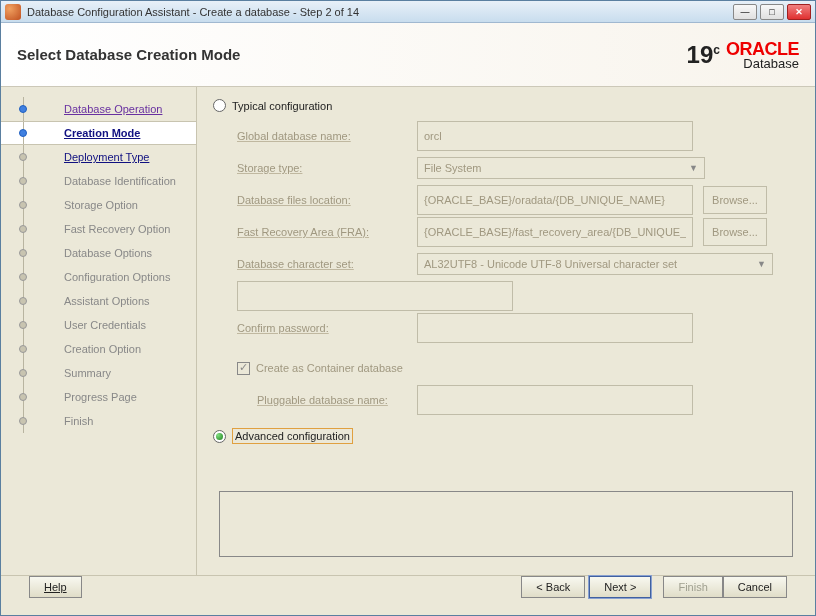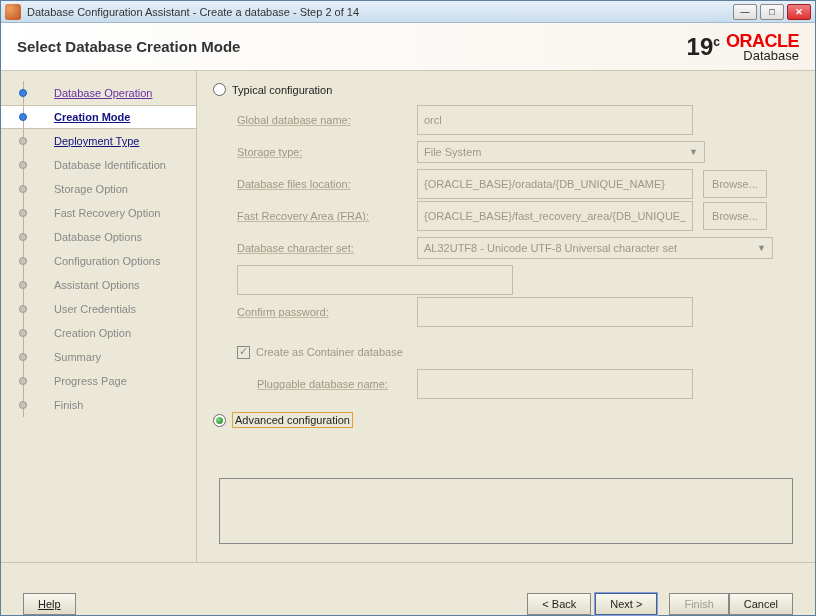--- a/index.html
+++ b/index.html
@@ -4,34 +4,34 @@
 <style>
 * { box-sizing: border-box; margin: 0; padding: 0; }
 body { font-family: Tahoma, Arial, sans-serif; font-size: 11px; background: #fff; }
 .window { width: 816px; height: 616px; border: 1px solid #5a7fa0; background: linear-gradient(to bottom, #d4e4f0 0%, #c8ddee 100%); display: flex; flex-direction: column; }
 .titlebar { height: 22px; background: linear-gradient(to bottom, #e8f0f8, #c8ddee); display: flex; align-items: center; padding: 0 4px; border-bottom: 1px solid #a0b8d0; }
 .titlebar .icon { width: 16px; height: 16px; margin-right: 6px; background: radial-gradient(circle at 30% 30%, #f0a060, #c05020); border-radius: 3px; }
 .titlebar .title { flex: 1; color: #333; font-size: 11px; }
 .winbtns { display: flex; gap: 3px; }
 .winbtn { width: 24px; height: 16px; border: 1px solid #888; background: linear-gradient(#f8f8f8,#e0e0e0); border-radius: 2px; font-size: 9px; display:flex; align-items:center; justify-content:center; }
 .winbtn.close { background: linear-gradient(#f08080,#e03030); border-color:#a02020; color:#fff; font-weight:bold; }
-.header { height: 48px; background: linear-gradient(to right, #fff 0%, #f8f4ec 100%); display:flex; align-items:center; padding: 0 16px; border-bottom: 1px solid #ccc8b8; }
+.header { height: 64px; background: linear-gradient(to right, #fff 0%, #f8f4ec 100%); display:flex; align-items:center; padding: 0 16px; border-bottom: 1px solid #ccc8b8; }
 .header-title { font-size: 15px; font-weight: bold; color: #333; flex:1; }
 .oracle { display:flex; align-items:center; gap:6px; }
 .oracle-ver { font-size: 24px; font-weight: bold; color:#222; }
 .oracle-ver sup { font-size: 12px; }
 .oracle-txt { font-size: 18px; font-weight: bold; color: #e00; letter-spacing: -0.5px; }
 .oracle-sub { font-size: 13px; color: #222; text-align: right; margin-top:-4px; }
 .content { flex:1; display:flex; background: #ebe8d8; overflow:hidden; }
 .sidebar { width: 196px; border-right: 1px solid #c8c4b0; padding: 10px 0; }
 .step { display:flex; align-items:center; height: 24px; padding-left: 18px; position:relative; }
 .step::before { content:''; position:absolute; left:22px; top:0; bottom:0; width:1px; background:#b8b4a0; z-index:0; }
 .step-bullet { width:8px; height:8px; border-radius:50%; background:#c8c4b0; border:1px solid #999; z-index:1; flex-shrink:0; }
 .step.done .step-bullet, .step.active .step-bullet { background:#4080e0; border-color:#2060c0; }
-.step-label { margin-left: 14px; color:#888;padding-left:13px; }
+.step-label { margin-left: 24px; color:#888;padding-left:13px; }
 .step.done .step-label { color: #6830a0; text-decoration: underline; }
 .step.active { background:#fff; border-top:1px solid #c8c4b0; border-bottom:1px solid #c8c4b0; }
 .step.active .step-label { color: #101080; font-weight: bold; text-decoration: underline; }
 .step.link .step-label { color: #101080; text-decoration: underline; }
 .main { flex:1; padding: 12px 16px; display:flex; flex-direction:column; }
 .radio-row { display:flex; align-items:center; margin-bottom: 8px; }
 .radio { width:13px; height:13px; border-radius:50%; border:1px solid #666; background:#fff; margin-right:6px; position:relative; flex-shrink:0; }
 .radio.selected::after { content:''; position:absolute; width:7px; height:7px; border-radius:50%; background:radial-gradient(circle at 30% 30%, #80e080, #208020); top:2px; left:2px; }
 .radio-label { color:#222; }
 .form-rows { margin-left: 24px; }
@@ -39,21 +39,21 @@
 .form-label { width: 180px; color:#a09880; }
 .form-label.u { text-decoration: underline; text-decoration-color: #c0b8a0; }
 .input { width: 276px; height: 30px; border:1px solid #c0bca8; background:#ebe8d8; padding: 0 6px; color:#a09880; font-size:11px; }
 .select { width: 288px; height: 22px; border:1px solid #c0bca8; background:#ebe8d8; padding: 0 6px; color:#a09880; font-size:11px; display:flex; align-items:center; justify-content:space-between; }
 .select .arrow { font-size:9px; color:#888; }
 .browse { margin-left: 10px; width:64px; height:28px; border:1px solid #c0bca8; background:#ebe8d8; color:#a09880; font-size:11px; }
 .checkbox { width:13px; height:13px; border:1px solid #888; background:#ebe8d8; margin-right:6px; position:relative; flex-shrink:0; }
 .checkbox.checked::after { content:'✓'; position:absolute; top:-2px; left:1px; color:#888; font-size:11px; }
 .selected-highlight { border:1px solid #e0a040; padding: 1px 2px; }
 .msg-area { height: 66px; border:1px solid #888; background:#ebe8d8; margin: 6px 6px; }
-.footer { height: 53px; display:flex; align-items:flex-end; padding: 0 22px; border-top:1px solid #c8c4b0; background:#ebe8d8; }
+.footer { height: 40px; display:flex; align-items:flex-start; padding: 0 28px; border-top:1px solid #c8c4b0; background:#ebe8d8; }
 .btn { height: 22px; padding: 0 14px; border:1px solid #888; background:linear-gradient(#f8f8f0,#e0ddc8); font-size:11px; color:#222; cursor:pointer; }
 .btn.disabled { color:#a0a090; }
 .btn.primary { border:1px solid #4060a0; outline:1px solid #88a0d0; }
 .spacer { flex:1; }
 .u { text-decoration: underline; }
 </style>
 </head>
 <body>
 
 <div class="window">

